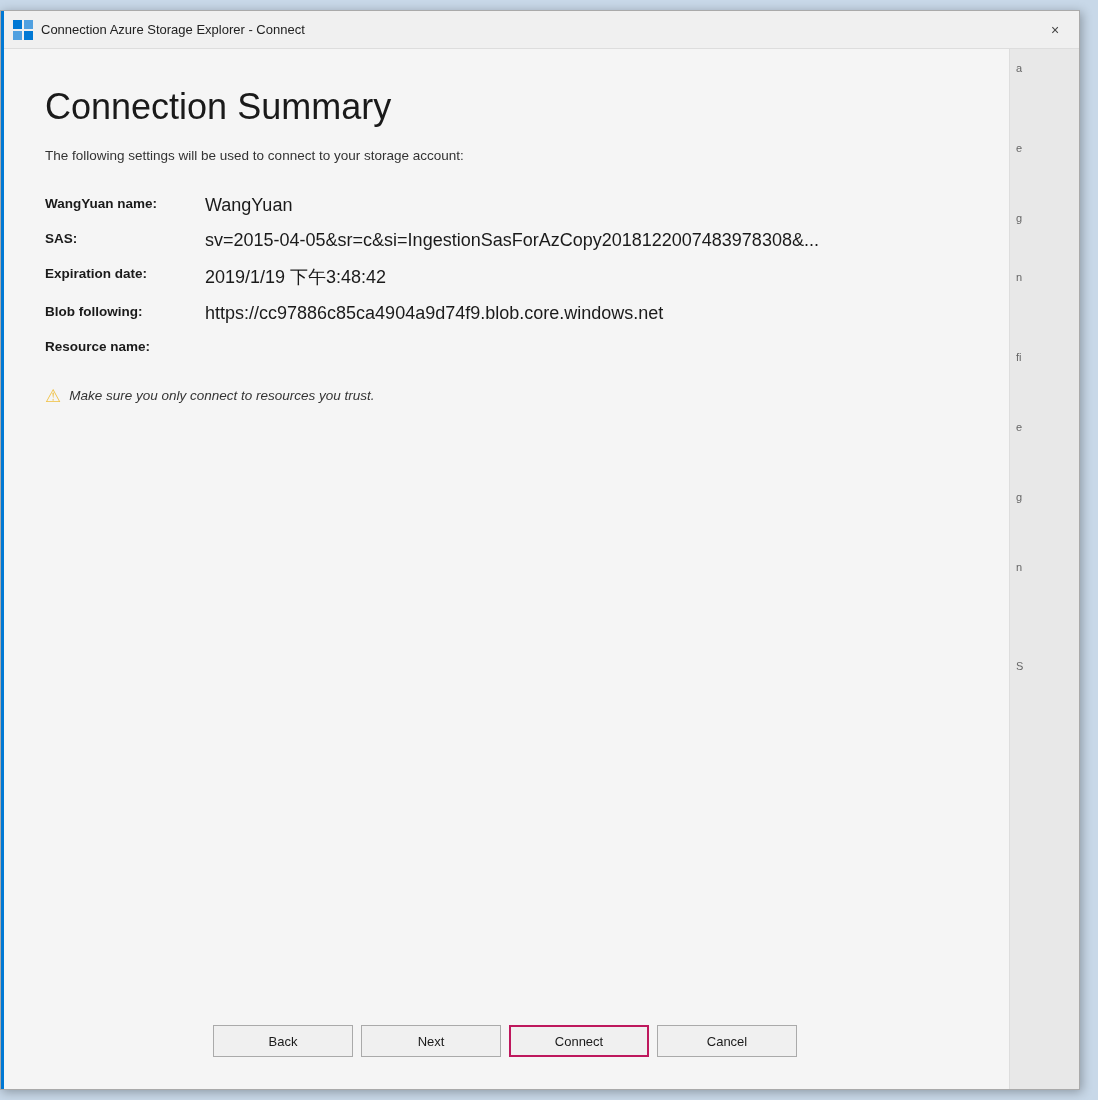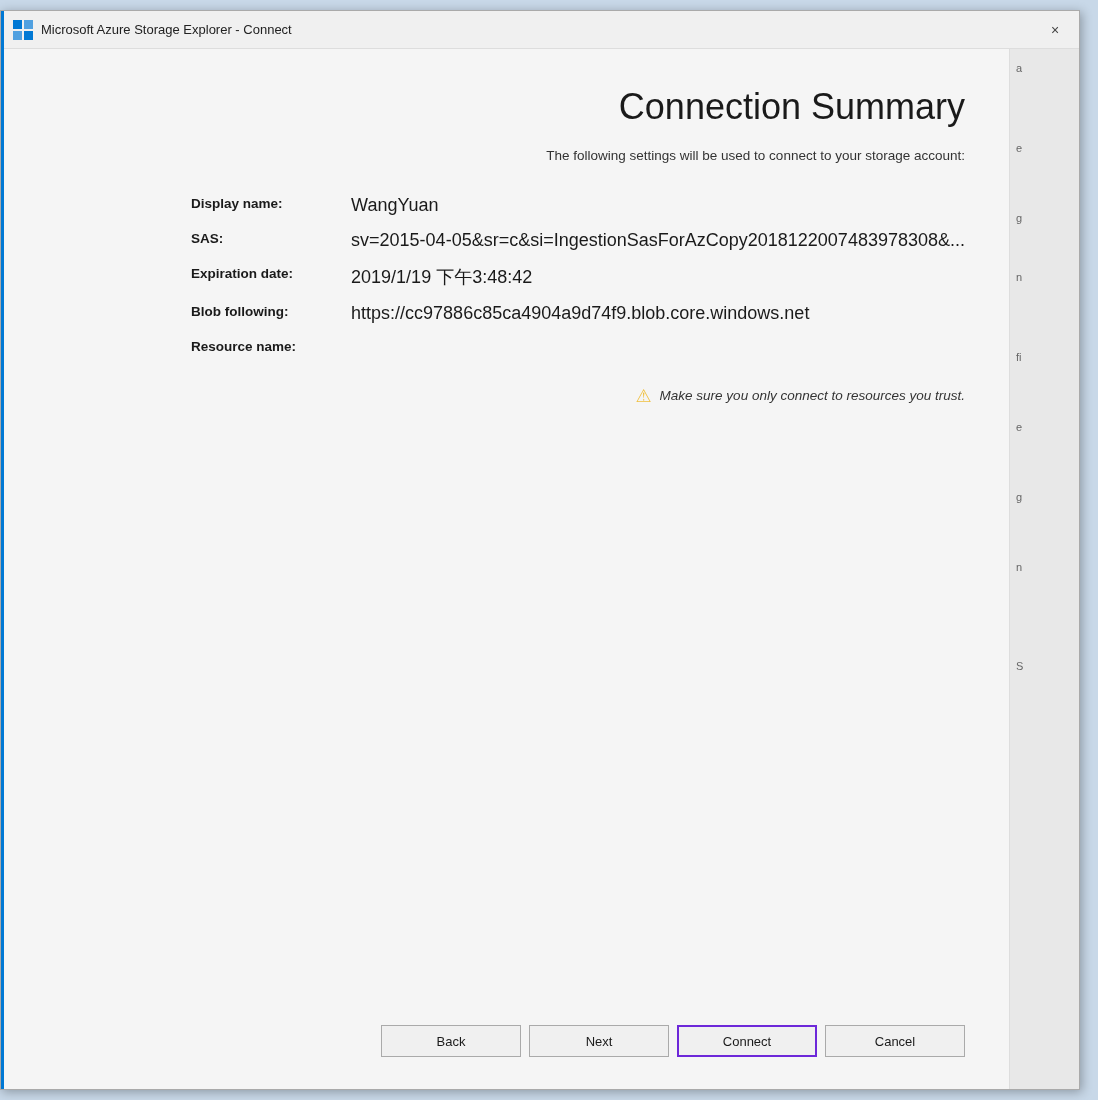--- a/index.html
+++ b/index.html
@@ -85,21 +85,20 @@
       display: flex;
       height: calc(100% - 38px);
     }
 
     .dialog-main {
       flex: 1;
       background: #f5f5f5;
       padding: 36px 44px 20px 44px;
       display: flex;
       flex-direction: column;
-      align-items: flex-end;
     }
 
     .side-panel {
       width: 70px;
       background: #e8e8e8;
       border-left: 1px solid #ddd;
       position: relative;
     }
 
     .side-panel-content {
@@ -182,21 +181,21 @@
       padding: 0 20px;
       font-size: 13px;
       font-family: 'Segoe UI', Arial, sans-serif;
       background: #f0f0f0;
       border: 1px solid #aaa;
       cursor: pointer;
       color: #1a1a1a;
     }
 
     .btn.active-highlight {
-      border: 2px solid #6d28d9;
+      border: 2px solid #be185d;
     }
 
     .left-blue-bar {
       position: absolute;
       top: 0;
       left: 0;
       width: 3px;
       height: 100%;
       background: #0078d4;
     }
@@ -210,40 +209,40 @@
 
   <div class="title-bar">
     <div class="title-bar-left">
 
       <svg class="title-bar-icon" viewBox="0 0 20 20" xmlns="http://www.w3.org/2000/svg">
         <rect x="0" y="0" width="9" height="9" fill="#0078d4"></rect>
         <rect x="11" y="0" width="9" height="9" fill="#50a0e0"></rect>
         <rect x="0" y="11" width="9" height="9" fill="#50a0e0"></rect>
         <rect x="11" y="11" width="9" height="9" fill="#0078d4"></rect>
       </svg>
-      <span class="title-bar-text">Microsoft Azure Storage Explorer - Connect</span>
+      <span class="title-bar-text">Connection Azure Storage Explorer - Connect</span>
     </div>
     <div class="title-bar-controls">
       <button class="title-bar-btn close">×</button>
     </div>
   </div>
 
   <div class="dialog-area">
 
     <div class="left-blue-bar"></div>
 
     <div class="dialog-main">
 
       <h1 class="page-title">Connection Summary</h1>
 
       <p class="subtitle">The following settings will be used to connect to your storage account:</p>
 
       <div class="summary-grid">
 
-        <span class="field-label">Display name:</span>
+        <span class="field-label">WangYuan name:</span>
         <span class="field-value">WangYuan</span>
 
         <span class="field-label">SAS:</span>
         <span class="field-value">sv=2015-04-05&amp;sr=c&amp;si=IngestionSasForAzCopy2018122007483978308&amp;...</span>
 
         <span class="field-label">Expiration date:</span>
         <span class="field-value">2019/1/19 下午3:48:42</span>
 
         <span class="field-label">Blob following:</span>
         <span class="field-value">https://cc97886c85ca4904a9d74f9.blob.core.windows.net</span>

